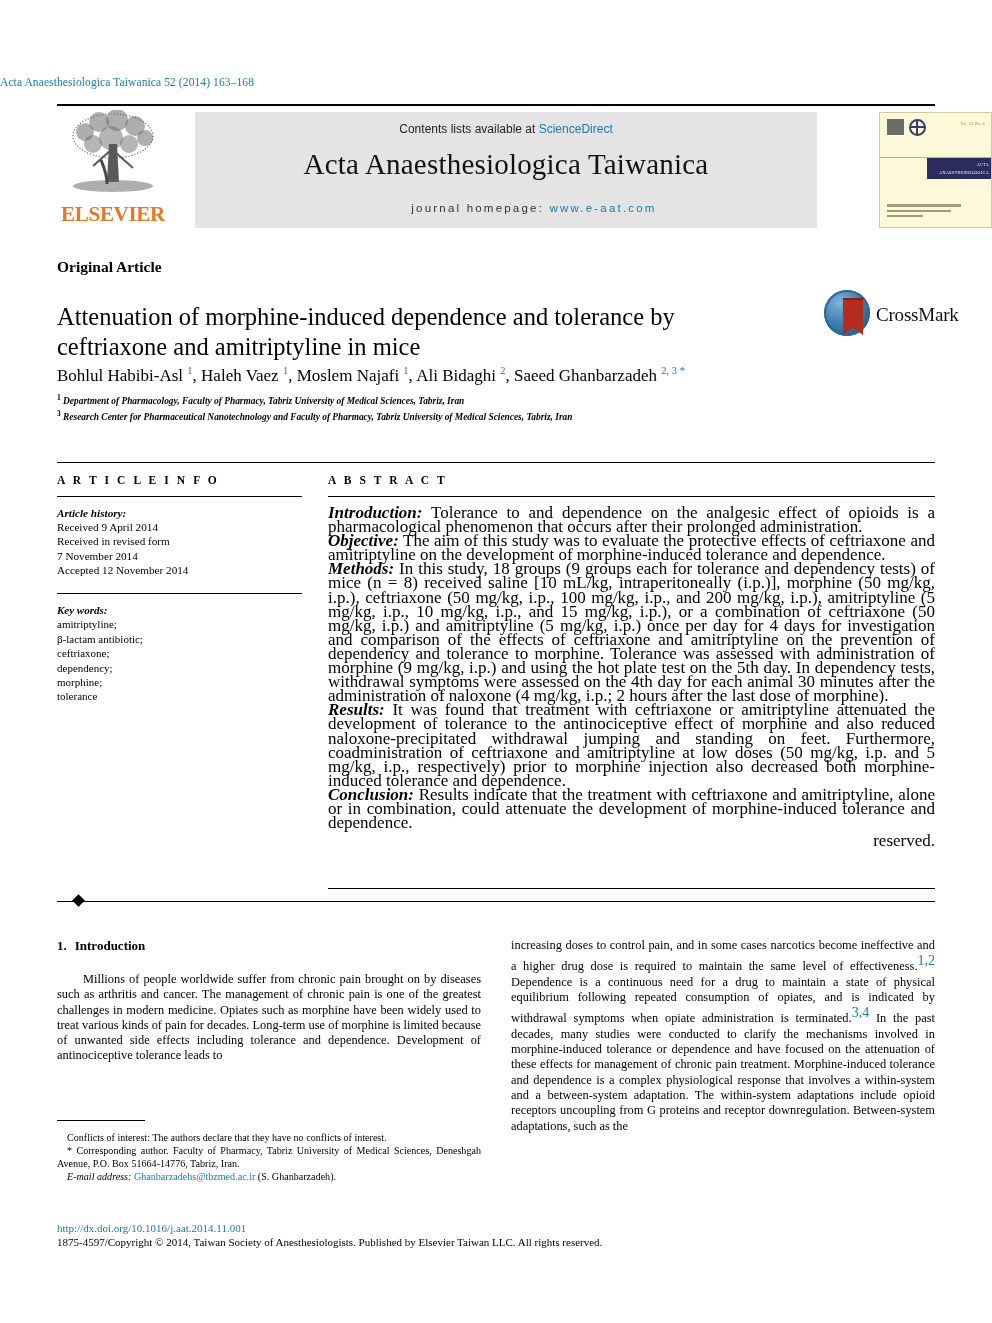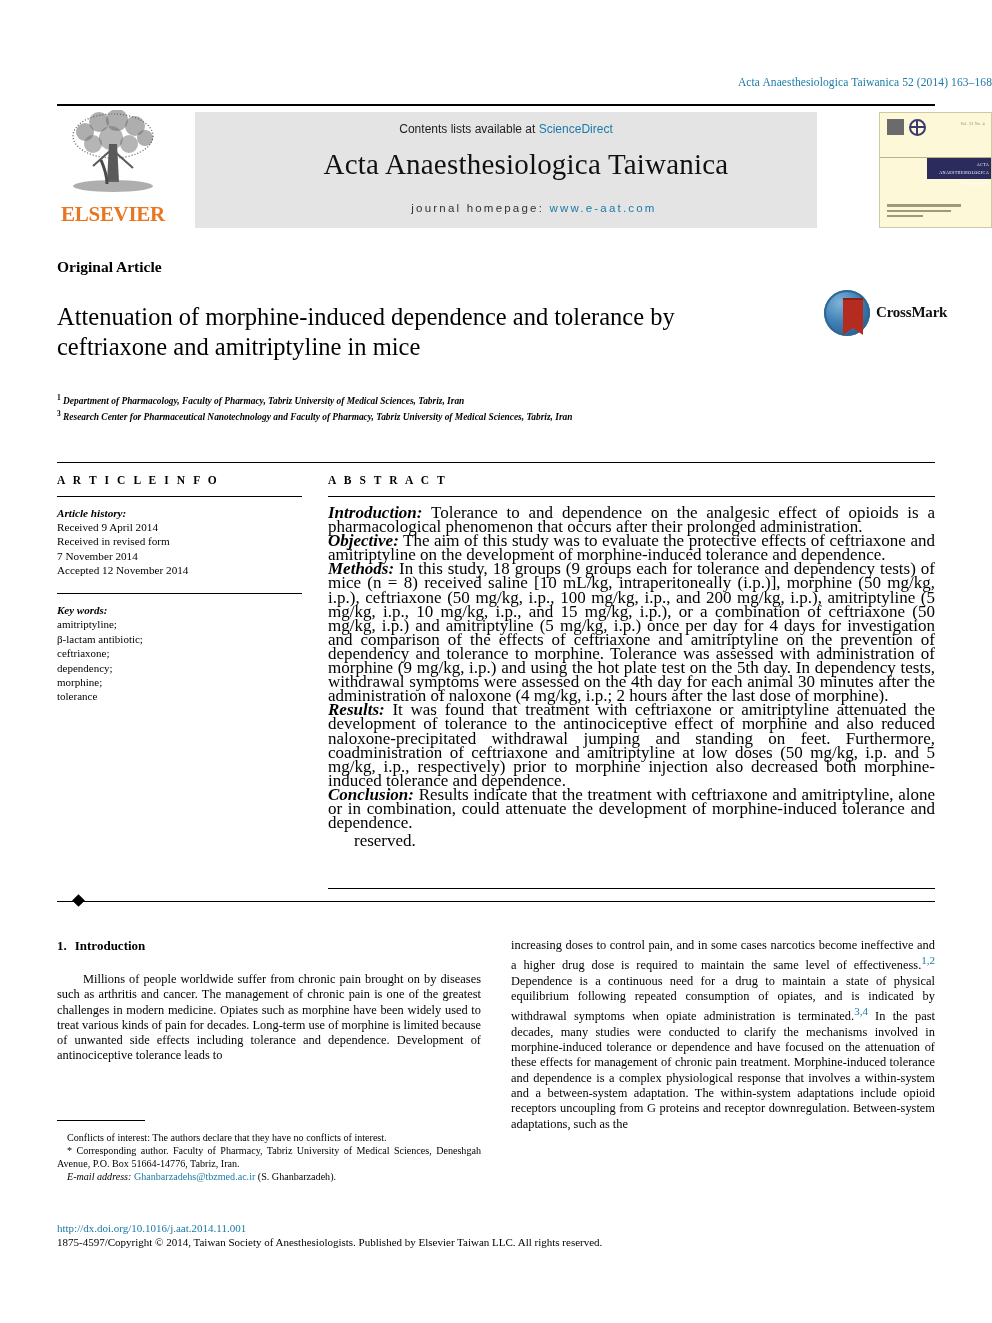--- a/index.html
+++ b/index.html
@@ -8,22 +8,22 @@
     background:#ffffff;
     font-family:"Liberation Serif", serif;
     color:#000;
     position:relative;
     overflow:hidden;
   }
   .page{position:relative;width:992px;height:1323px;}
 
   
   .runhead{
-    position:absolute;top:76px;left:0;width:992px;
-    text-align:right;
+    position:absolute;top:76px;left:0;width:828px;
+    text-align:left;
     font-family:"Liberation Serif",serif;
     font-size:11.5px;color:#1a7aa8;letter-spacing:.1px;
   }
 
   
   .masthead{
     position:absolute;left:57px;top:104px;width:878px;height:124px;
   }
   .mast-rule-top{position:absolute;left:0;top:0;width:878px;height:2px;background:#000;}
   .logo-box{
@@ -39,21 +39,21 @@
     position:absolute;left:138px;top:8px;width:622px;height:116px;
     background:#e4e4e4;
   }
   .contents-line{
     position:absolute;left:0;top:10px;width:622px;text-align:center;
     font-family:"Liberation Sans",sans-serif;font-size:12px;color:#222;
   }
   .contents-line .sd{color:#1a7aa8;}
   .journal-name{
     position:absolute;left:0;top:36px;width:622px;text-align:center;
-    font-family:"Liberation Serif",serif;font-size:29px;color:#111;letter-spacing:.2px;padding-left:20px;
+    font-family:"Liberation Serif",serif;font-size:29px;color:#111;letter-spacing:.2px;
   }
   .homepage-line{
     position:absolute;left:0;top:90px;width:622px;text-align:center;
     font-family:"Liberation Sans",sans-serif;font-size:11.5px;color:#333;
     letter-spacing:2.2px;
     padding-left:28px;
   }
   .homepage-line .url{color:#1a7aa8;}
 
   
@@ -99,21 +99,21 @@
   .cm-book{
     position:absolute;left:19px;top:8px;width:20px;height:30px;background:#b42b20;
     box-shadow:inset 0 2px 0 #8e1d14;
   }
   .cm-book:after{
     content:"";position:absolute;left:0;bottom:-7px;
     border-left:10px solid #b42b20;border-right:10px solid #b42b20;
     border-bottom:7px solid transparent;
   }
   .cm-text{
-    position:absolute;left:58px;top:16px;font-size:15px;font-weight:bold;color:#111;
+    position:absolute;left:58px;top:16px;font-size:19px;font-weight:normal;color:#111;
     font-family:"Liberation Serif",serif;letter-spacing:-.2px;
   }
 
   
   .authors{
     position:absolute;left:57px;top:360px;width:800px;
     font-size:17px;color:#000;line-height:22px;
   }
   .authors sup{color:#1a7aa8;font-size:10.5px;}
   .affils{
@@ -137,41 +137,41 @@
   .kw-rule{width:100%;height:1px;background:#000;margin-top:16px;}
   .kw-body{margin-top:9px;font-size:11px;line-height:14.4px;}
   .kw-body .it{font-style:italic;font-weight:bold;}
 
   .abs-body{
     margin-top:9px;font-size:17px;line-height:14.1px;text-align:justify;color:#000;
   }
   .abs-body p{margin:0;}
   .abs-body .lbl{font-style:italic;font-weight:bold;}
   .abs-copy{margin-top:4px;text-indent:26px;text-align:justify;}
-  .abs-copy .r{display:block;text-align:left;}
+  .abs-copy .r{display:block;text-align:right;}
 
   .rule-abs-bottom{position:absolute;left:328px;top:888px;width:607px;height:1px;background:#000;}
 
   
   .sep-dot{position:absolute;left:57px;top:901px;width:878px;height:1px;background:#000;}
   .sep-diamond{
     position:absolute;left:74px;top:896px;width:9px;height:9px;background:#000;
     transform:rotate(45deg);
   }
 
   
   .col-left{position:absolute;left:57px;top:938px;width:424px;}
   .col-right{position:absolute;left:511px;top:938px;width:424px;}
   .h2{font-size:13px;font-weight:bold;margin:0 0 18px 0;}
   .h2 .num{margin-right:8px;}
   .bodytext{
     font-size:12.4px;line-height:15.3px;text-align:justify;margin:0;color:#000;
   }
   .bodytext.indent{text-indent:26px;}
-  .bodytext sup{color:#1a7aa8;font-size:11px;}
+  .bodytext sup{color:#1a7aa8;font-size:14px;}
 
   
   .fn-rule{position:absolute;left:57px;top:1120px;width:88px;height:1px;background:#000;}
   .footnotes{
     position:absolute;left:57px;top:1131px;width:424px;
     font-size:10.1px;line-height:13.1px;text-align:justify;
   }
   .footnotes p{margin:0;}
   .footnotes .ind{text-indent:10px;}
   .footnotes .it{font-style:italic;}
@@ -249,20 +249,21 @@
   <div class="art-type">Original Article</div>
   <h1 class="title">Attenuation of morphine-induced dependence and tolerance by ceftriaxone and amitriptyline in mice</h1>
 
   <div class="crossmark">
     <div class="cm-circle">
       <div class="cm-book"></div>
     </div>
     <div class="cm-text">CrossMark</div>
   </div>
 
+  <div class="authors">Bohlul Habibi-Asl <sup>1</sup>, Haleh Vaez <sup>1</sup>, Moslem Najafi <sup>1</sup>, Ali Bidaghi <sup>2</sup>, Saeed Ghanbarzadeh <sup>2, 3 *</sup></div>
   <div class="affils">
     <div><sup>1</sup> <span>Department of Pharmacology, Faculty of Pharmacy, Tabriz University of Medical Sciences, Tabriz, Iran</span></div>
     <div><sup>3</sup> <span>Research Center for Pharmaceutical Nanotechnology and Faculty of Pharmacy, Tabriz University of Medical Sciences, Tabriz, Iran</span></div>
   </div>
 
   <div class="rule-main" style="top:462px"></div>
 
   <div class="infoblk">
     <div class="sechead">A R T I C L E   I N F O</div>
     <div class="thinrule"></div>

